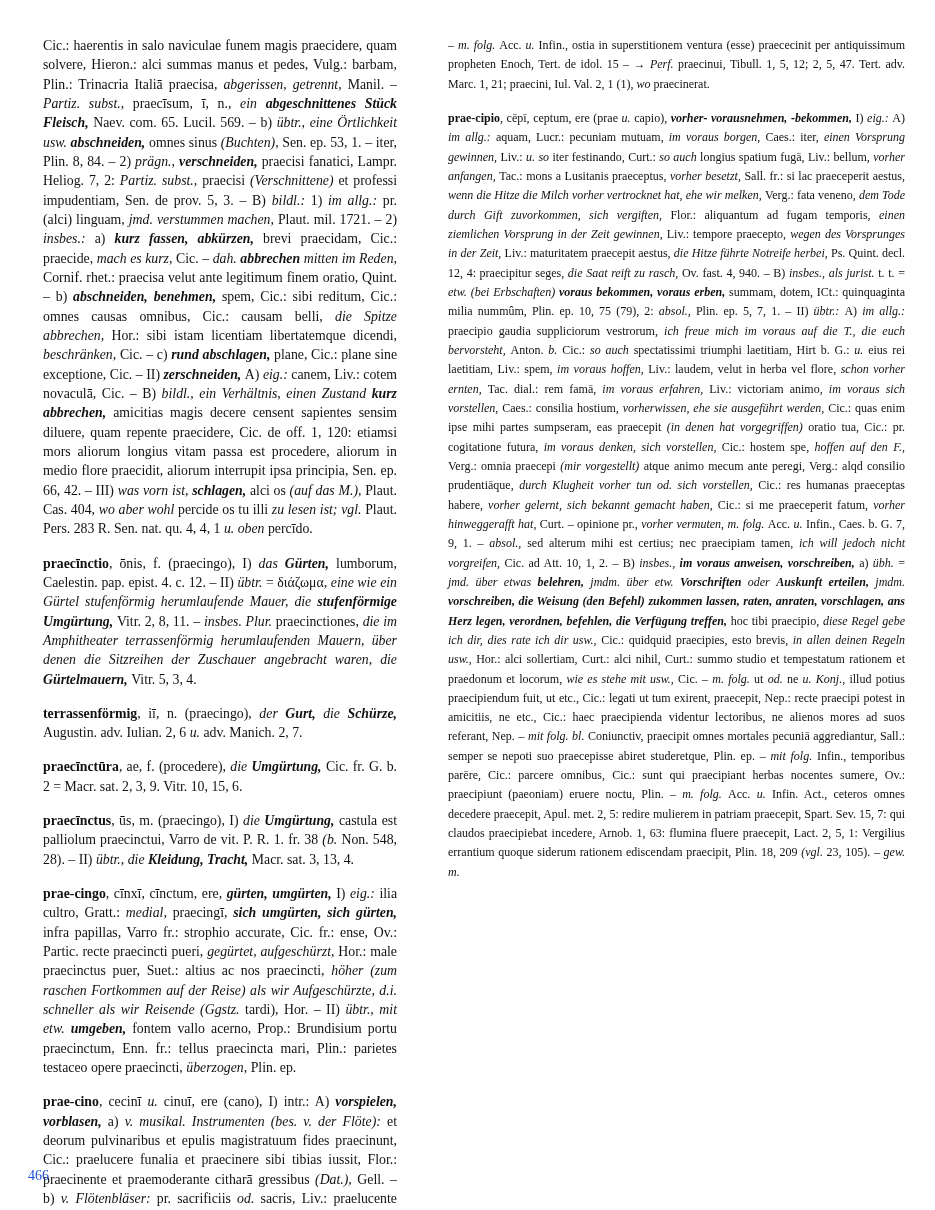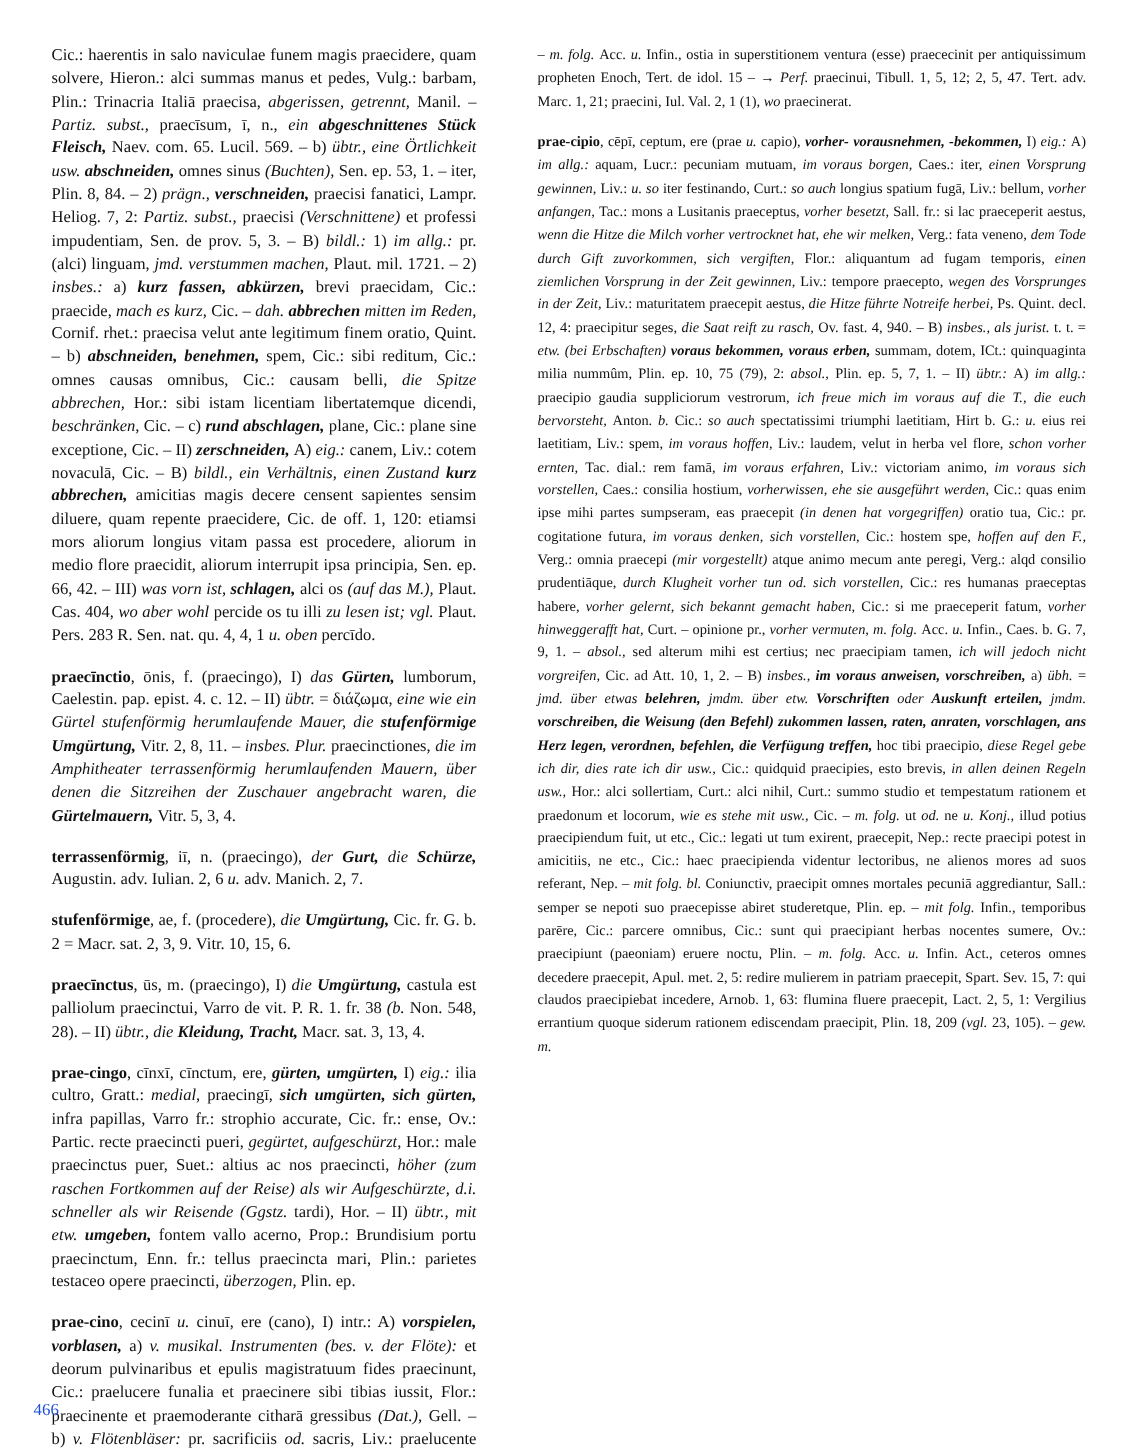--- a/index.html
+++ b/index.html
@@ -33,21 +33,21 @@
   }
 </style>
 </head>
 <body>
 
 <div class="page">
   <div class="col col-left">
       <p><span class="r-n">Cic.: haerentis in salo naviculae funem magis praecidere, quam solvere, Hieron.: alci summas manus et pedes, Vulg.: barbam, Plin.: Trinacria Italiā praecisa, </span><span class="r-i">abgerissen, getrennt, </span><span class="r-n">Manil. – </span><span class="r-i">Partiz. subst., </span><span class="r-n">praecīsum, ī, n., </span><span class="r-i">ein </span><span class="r-bi">abgeschnittenes Stück Fleisch, </span><span class="r-n">Naev. com. 65. Lucil. 569. – b) </span><span class="r-i">übtr., eine Örtlichkeit usw. </span><span class="r-bi">abschneiden, </span><span class="r-n">omnes sinus </span><span class="r-i">(Buchten), </span><span class="r-n">Sen. ep. 53, 1. – iter, Plin. 8, 84. – 2) </span><span class="r-i">prägn., </span><span class="r-bi">verschneiden, </span><span class="r-n">praecisi fanatici, Lampr. Heliog. 7, 2: </span><span class="r-i">Partiz. subst., </span><span class="r-n">praecisi </span><span class="r-i">(Verschnittene) </span><span class="r-n">et professi impudentiam, Sen. de prov. 5, 3. – B) </span><span class="r-i">bildl.: </span><span class="r-n">1) </span><span class="r-i">im allg.: </span><span class="r-n">pr. (alci) linguam, </span><span class="r-i">jmd. verstummen machen, </span><span class="r-n">Plaut. mil. 1721. – 2) </span><span class="r-i">insbes.: </span><span class="r-n">a) </span><span class="r-bi">kurz fassen, abkürzen, </span><span class="r-n">brevi praecidam, Cic.: praecide, </span><span class="r-i">mach es kurz, </span><span class="r-n">Cic. – </span><span class="r-i">dah. </span><span class="r-bi">abbrechen </span><span class="r-i">mitten im Reden, </span><span class="r-n">Cornif. rhet.: praecisa velut ante legitimum finem oratio, Quint. – b) </span><span class="r-bi">abschneiden, benehmen, </span><span class="r-n">spem, Cic.: sibi reditum, Cic.: omnes causas omnibus, Cic.: causam belli, </span><span class="r-i">die Spitze abbrechen, </span><span class="r-n">Hor.: sibi istam licentiam libertatemque dicendi, </span><span class="r-i">beschränken, </span><span class="r-n">Cic. – c) </span><span class="r-bi">rund abschlagen, </span><span class="r-n">plane, Cic.: plane sine exceptione, Cic. – II) </span><span class="r-bi">zerschneiden, </span><span class="r-n">A) </span><span class="r-i">eig.: </span><span class="r-n">canem, Liv.: cotem novaculā, Cic. – B) </span><span class="r-i">bildl., ein Verhältnis, einen Zustand </span><span class="r-bi">kurz abbrechen, </span><span class="r-n">amicitias magis decere censent sapientes sensim diluere, quam repente praecidere, Cic. de off. 1, 120: etiamsi mors aliorum longius vitam passa est procedere, aliorum in medio flore praecidit, aliorum interrupit ipsa principia, Sen. ep. 66, 42. – III) </span><span class="r-i">was vorn ist, </span><span class="r-bi">schlagen, </span><span class="r-n">alci os </span><span class="r-i">(auf das M.), </span><span class="r-n">Plaut. Cas. 404, </span><span class="r-i">wo aber wohl </span><span class="r-n">percide os tu illi </span><span class="r-i">zu lesen ist; vgl. </span><span class="r-n">Plaut. Pers. 283 R. Sen. nat. qu. 4, 4, 1 </span><span class="r-i">u. oben </span><span class="r-n">percīdo.</span></p>
       <p><span class="r-b">praecīnctio</span><span class="r-n">, ōnis, f. (praecingo), I) </span><span class="r-i">das </span><span class="r-bi">Gürten, </span><span class="r-n">lumborum, Caelestin. pap. epist. 4. c. 12. – II) </span><span class="r-i">übtr. </span><span class="r-n">= διάζωμα, </span><span class="r-i">eine wie ein Gürtel stufenförmig herumlaufende Mauer, die </span><span class="r-bi">stufenförmige Umgürtung, </span><span class="r-n">Vitr. 2, 8, 11. – </span><span class="r-i">insbes. Plur. </span><span class="r-n">praecinctiones, </span><span class="r-i">die im Amphitheater terrassenförmig herumlaufenden Mauern, über denen die Sitzreihen der Zuschauer angebracht waren, die </span><span class="r-bi">Gürtelmauern, </span><span class="r-n">Vitr. 5, 3, 4.</span></p>
       <p><span class="r-b">terrassenförmig</span><span class="r-n">, iī, n. (praecingo), </span><span class="r-i">der </span><span class="r-bi">Gurt, </span><span class="r-i">die </span><span class="r-bi">Schürze, </span><span class="r-n">Augustin. adv. Iulian. 2, 6 </span><span class="r-i">u. </span><span class="r-n">adv. Manich. 2, 7.</span></p>
-      <p><span class="r-b">stufenförmige</span><span class="r-n">, ae, f. (procedere), </span><span class="r-i">die </span><span class="r-bi">Umgürtung, </span><span class="r-n">Cic. fr. G. b. 2 = Macr. sat. 2, 3, 9. Vitr. 10, 15, 6.</span></p>
+      <p><span class="r-b">praecīnctūra</span><span class="r-n">, ae, f. (procedere), </span><span class="r-i">die </span><span class="r-bi">Umgürtung, </span><span class="r-n">Cic. fr. G. b. 2 = Macr. sat. 2, 3, 9. Vitr. 10, 15, 6.</span></p>
       <p><span class="r-b">praecīnctus</span><span class="r-n">, ūs, m. (praecingo), I) </span><span class="r-i">die </span><span class="r-bi">Umgürtung, </span><span class="r-n">castula est palliolum praecinctui, Varro de vit. P. R. 1. fr. 38 </span><span class="r-i">(b. </span><span class="r-n">Non. 548, 28). – II) </span><span class="r-i">übtr., die </span><span class="r-bi">Kleidung, Tracht, </span><span class="r-n">Macr. sat. 3, 13, 4.</span></p>
       <p><span class="r-b">prae-cingo</span><span class="r-n">, cīnxī, cīnctum, ere, </span><span class="r-bi">gürten, umgürten, </span><span class="r-n">I) </span><span class="r-i">eig.: </span><span class="r-n">ilia cultro, Gratt.: </span><span class="r-i">medial, </span><span class="r-n">praecingī, </span><span class="r-bi">sich umgürten, sich gürten, </span><span class="r-n">infra papillas, Varro fr.: strophio accurate, Cic. fr.: ense, Ov.: Partic. recte praecincti pueri, </span><span class="r-i">gegürtet, aufgeschürzt, </span><span class="r-n">Hor.: male praecinctus puer, Suet.: altius ac nos praecincti, </span><span class="r-i">höher (zum raschen Fortkommen auf der Reise) als wir Aufgeschürzte, d.i. schneller als wir Reisende (Ggstz. </span><span class="r-n">tardi), Hor. – II) </span><span class="r-i">übtr., mit etw. </span><span class="r-bi">umgeben, </span><span class="r-n">fontem vallo acerno, Prop.: Brundisium portu praecinctum, Enn. fr.: tellus praecincta mari, Plin.: parietes testaceo opere praecincti, </span><span class="r-i">überzogen, </span><span class="r-n">Plin. ep.</span></p>
       <p><span class="r-b">prae-cino</span><span class="r-n">, cecinī </span><span class="r-i">u. </span><span class="r-n">cinuī, ere (cano), I) intr.: A) </span><span class="r-bi">vorspielen, vorblasen, </span><span class="r-n">a) </span><span class="r-i">v. musikal. Instrumenten (bes. v. der Flöte): </span><span class="r-n">et deorum pulvinaribus et epulis magistratuum fides praecinunt, Cic.: praelucere funalia et praecinere sibi tibias iussit, Flor.: praecinente et praemoderante citharā gressibus </span><span class="r-i">(Dat.), </span><span class="r-n">Gell. – b) </span><span class="r-i">v. Flötenbläser: </span><span class="r-n">pr. sacrificiis </span><span class="r-i">od. </span><span class="r-n">sacris, Liv.: praelucente funali et praecinente tibicine a cena redire, Aur. Vict. – B) </span><span class="r-i">eine </span><span class="r-bi">Zauberformel hersagen, </span><span class="r-n">Tibull. 1, 5, 12. – II) tr.: A) </span><span class="r-bi">vor-, dazu singen, </span><span class="r-n">gemitum </span><span class="r-i">(ein Leichenlied), </span><span class="r-n">Stat. silv. 5, 3, 59. – B) </span><span class="r-bi">weissagen, vorher anzeigen, </span><span class="r-n">magnum aliquid deos populo R. praemonstrare et praecinere, Cic.: responsa, Plin.: sideris cursum, Plin.: futura, Plin., Lact. </span><span class="r-i">u. </span><span class="r-n">Sulp. Sev.: fugam, Tibull.</span></p>
     </div>
   <div class="col col-right">
       <p><span class="r-n">– </span><span class="r-i">m. folg. </span><span class="r-n">Acc. </span><span class="r-i">u. </span><span class="r-n">Infin., ostia in superstitionem ventura (esse) praececinit per antiquissimum propheten Enoch, Tert. de idol. 15 – → </span><span class="r-i">Perf. </span><span class="r-n">praecinui, Tibull. 1, 5, 12; 2, 5, 47. Tert. adv. Marc. 1, 21; praecini, Iul. Val. 2, 1 (1), </span><span class="r-i">wo </span><span class="r-n">praecinerat.</span></p>
       <p><span class="r-b">prae-cipio</span><span class="r-n">, cēpī, ceptum, ere (prae </span><span class="r-i">u. </span><span class="r-n">capio), </span><span class="r-bi">vorher- vorausnehmen, -bekommen, </span><span class="r-n">I) </span><span class="r-i">eig.: </span><span class="r-n">A) </span><span class="r-i">im allg.: </span><span class="r-n">aquam, Lucr.: pecuniam mutuam, </span><span class="r-i">im voraus borgen, </span><span class="r-n">Caes.: iter, </span><span class="r-i">einen Vorsprung gewinnen, </span><span class="r-n">Liv.: </span><span class="r-i">u. so </span><span class="r-n">iter festinando, Curt.: </span><span class="r-i">so auch </span><span class="r-n">longius spatium fugā, Liv.: bellum, </span><span class="r-i">vorher anfangen, </span><span class="r-n">Tac.: mons a Lusitanis praeceptus, </span><span class="r-i">vorher besetzt, </span><span class="r-n">Sall. fr.: si lac praeceperit aestus, </span><span class="r-i">wenn die Hitze die Milch vorher vertrocknet hat, ehe wir melken, </span><span class="r-n">Verg.: fata veneno, </span><span class="r-i">dem Tode durch Gift zuvorkommen, sich vergiften, </span><span class="r-n">Flor.: aliquantum ad fugam temporis, </span><span class="r-i">einen ziemlichen Vorsprung in der Zeit gewinnen, </span><span class="r-n">Liv.: tempore praecepto, </span><span class="r-i">wegen des Vorsprunges in der Zeit, </span><span class="r-n">Liv.: maturitatem praecepit aestus, </span><span class="r-i">die Hitze führte Notreife herbei, </span><span class="r-n">Ps. Quint. decl. 12, 4: praecipitur seges, </span><span class="r-i">die Saat reift zu rasch, </span><span class="r-n">Ov. fast. 4, 940. – B) </span><span class="r-i">insbes., als jurist. </span><span class="r-n">t. t. = </span><span class="r-i">etw. (bei Erbschaften) </span><span class="r-bi">voraus bekommen, voraus erben, </span><span class="r-n">summam, dotem, ICt.: quinquaginta milia nummûm, Plin. ep. 10, 75 (79), 2: </span><span class="r-i">absol., </span><span class="r-n">Plin. ep. 5, 7, 1. – II) </span><span class="r-i">übtr.: </span><span class="r-n">A) </span><span class="r-i">im allg.: </span><span class="r-n">praecipio gaudia suppliciorum vestrorum, </span><span class="r-i">ich freue mich im voraus auf die T., die euch bervorsteht, </span><span class="r-n">Anton. </span><span class="r-i">b. </span><span class="r-n">Cic.: </span><span class="r-i">so auch </span><span class="r-n">spectatissimi triumphi laetitiam, Hirt b. G.: </span><span class="r-i">u. </span><span class="r-n">eius rei laetitiam, Liv.: spem, </span><span class="r-i">im voraus hoffen, </span><span class="r-n">Liv.: laudem, velut in herba vel flore, </span><span class="r-i">schon vorher ernten, </span><span class="r-n">Tac. dial.: rem famā, </span><span class="r-i">im voraus erfahren, </span><span class="r-n">Liv.: victoriam animo, </span><span class="r-i">im voraus sich vorstellen, </span><span class="r-n">Caes.: consilia hostium, </span><span class="r-i">vorherwissen, ehe sie ausgeführt werden, </span><span class="r-n">Cic.: quas enim ipse mihi partes sumpseram, eas praecepit </span><span class="r-i">(in denen hat vorgegriffen) </span><span class="r-n">oratio tua, Cic.: pr. cogitatione futura, </span><span class="r-i">im voraus denken, sich vorstellen, </span><span class="r-n">Cic.: hostem spe, </span><span class="r-i">hoffen auf den F., </span><span class="r-n">Verg.: omnia praecepi </span><span class="r-i">(mir vorgestellt) </span><span class="r-n">atque animo mecum ante peregi, Verg.: alqd consilio prudentiāque, </span><span class="r-i">durch Klugheit vorher tun od. sich vorstellen, </span><span class="r-n">Cic.: res humanas praeceptas habere, </span><span class="r-i">vorher gelernt, sich bekannt gemacht haben, </span><span class="r-n">Cic.: si me praeceperit fatum, </span><span class="r-i">vorher hinweggerafft hat, </span><span class="r-n">Curt. – opinione pr., </span><span class="r-i">vorher vermuten, m. folg. </span><span class="r-n">Acc. </span><span class="r-i">u. </span><span class="r-n">Infin., Caes. b. G. 7, 9, 1. – </span><span class="r-i">absol., </span><span class="r-n">sed alterum mihi est certius; nec praecipiam tamen, </span><span class="r-i">ich will jedoch nicht vorgreifen, </span><span class="r-n">Cic. ad Att. 10, 1, 2. – B) </span><span class="r-i">insbes., </span><span class="r-bi">im voraus anweisen, vorschreiben, </span><span class="r-n">a) </span><span class="r-i">übh. </span><span class="r-n">= </span><span class="r-i">jmd. über etwas </span><span class="r-bi">belehren, </span><span class="r-i">jmdm. über etw. </span><span class="r-bi">Vorschriften </span><span class="r-i">oder </span><span class="r-bi">Auskunft erteilen, </span><span class="r-i">jmdm. </span><span class="r-bi">vorschreiben, die Weisung (den Befehl) zukommen lassen, raten, anraten, vorschlagen, ans Herz legen, verordnen, befehlen, die Verfügung treffen, </span><span class="r-n">hoc tibi praecipio, </span><span class="r-i">diese Regel gebe ich dir, dies rate ich dir usw., </span><span class="r-n">Cic.: quidquid praecipies, esto brevis, </span><span class="r-i">in allen deinen Regeln usw., </span><span class="r-n">Hor.: alci sollertiam, Curt.: alci nihil, Curt.: summo studio et tempestatum rationem et praedonum et locorum, </span><span class="r-i">wie es stehe mit usw., </span><span class="r-n">Cic. – </span><span class="r-i">m. folg. </span><span class="r-n">ut </span><span class="r-i">od. </span><span class="r-n">ne </span><span class="r-i">u. Konj., </span><span class="r-n">illud potius praecipiendum fuit, ut etc., Cic.: legati ut tum exirent, praecepit, Nep.: recte praecipi potest in amicitiis, ne etc., Cic.: haec praecipienda videntur lectoribus, ne alienos mores ad suos referant, Nep. – </span><span class="r-i">mit folg. bl. </span><span class="r-n">Coniunctiv, praecipit omnes mortales pecuniā aggrediantur, Sall.: semper se nepoti suo praecepisse abiret studeretque, Plin. ep. – </span><span class="r-i">mit folg. </span><span class="r-n">Infin., temporibus parēre, Cic.: parcere omnibus, Cic.: sunt qui praecipiant herbas nocentes sumere, Ov.: praecipiunt (paeoniam) eruere noctu, Plin. – </span><span class="r-i">m. folg. </span><span class="r-n">Acc. </span><span class="r-i">u. </span><span class="r-n">Infin. Act., ceteros omnes decedere praecepit, Apul. met. 2, 5: redire mulierem in patriam praecepit, Spart. Sev. 15, 7: qui claudos praecipiebat incedere, Arnob. 1, 63: flumina fluere praecepit, Lact. 2, 5, 1: Vergilius errantium quoque siderum rationem ediscendam praecipit, Plin. 18, 209 </span><span class="r-i">(vgl. </span><span class="r-n">23, 105). – </span><span class="r-i">gew. m.</span></p>
     </div>
   <div class="page-number">466</div>
 </div>

